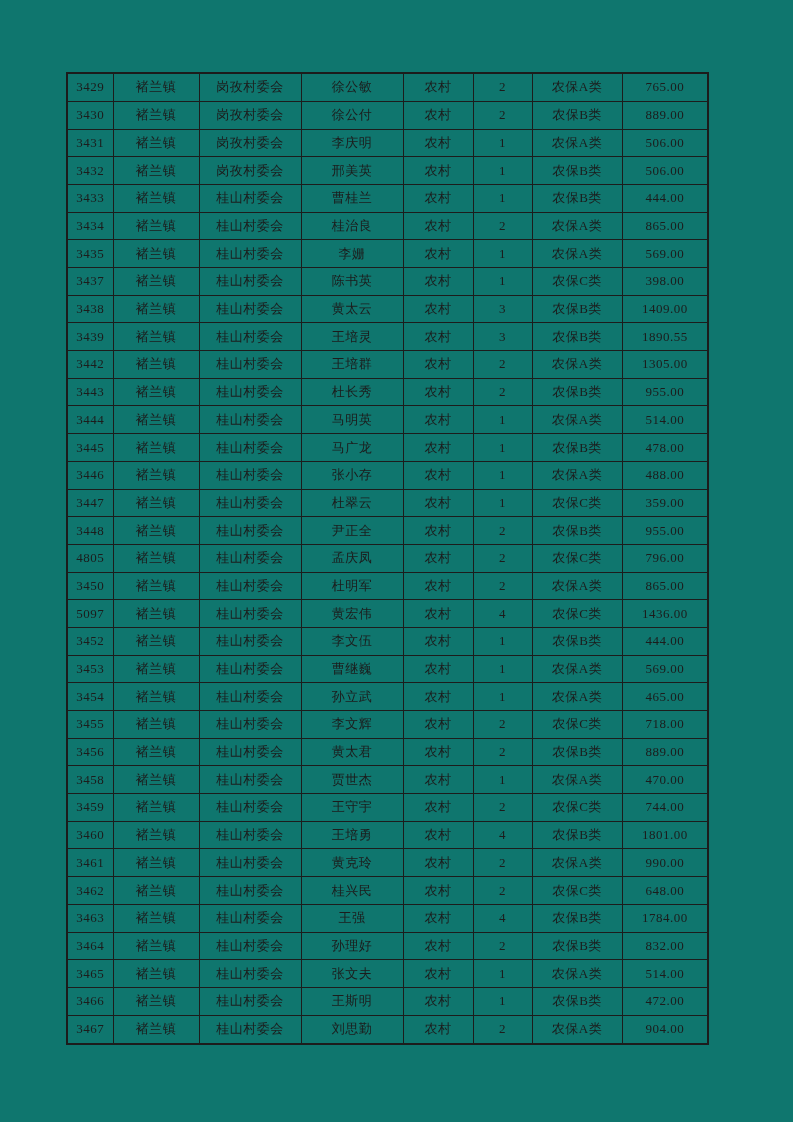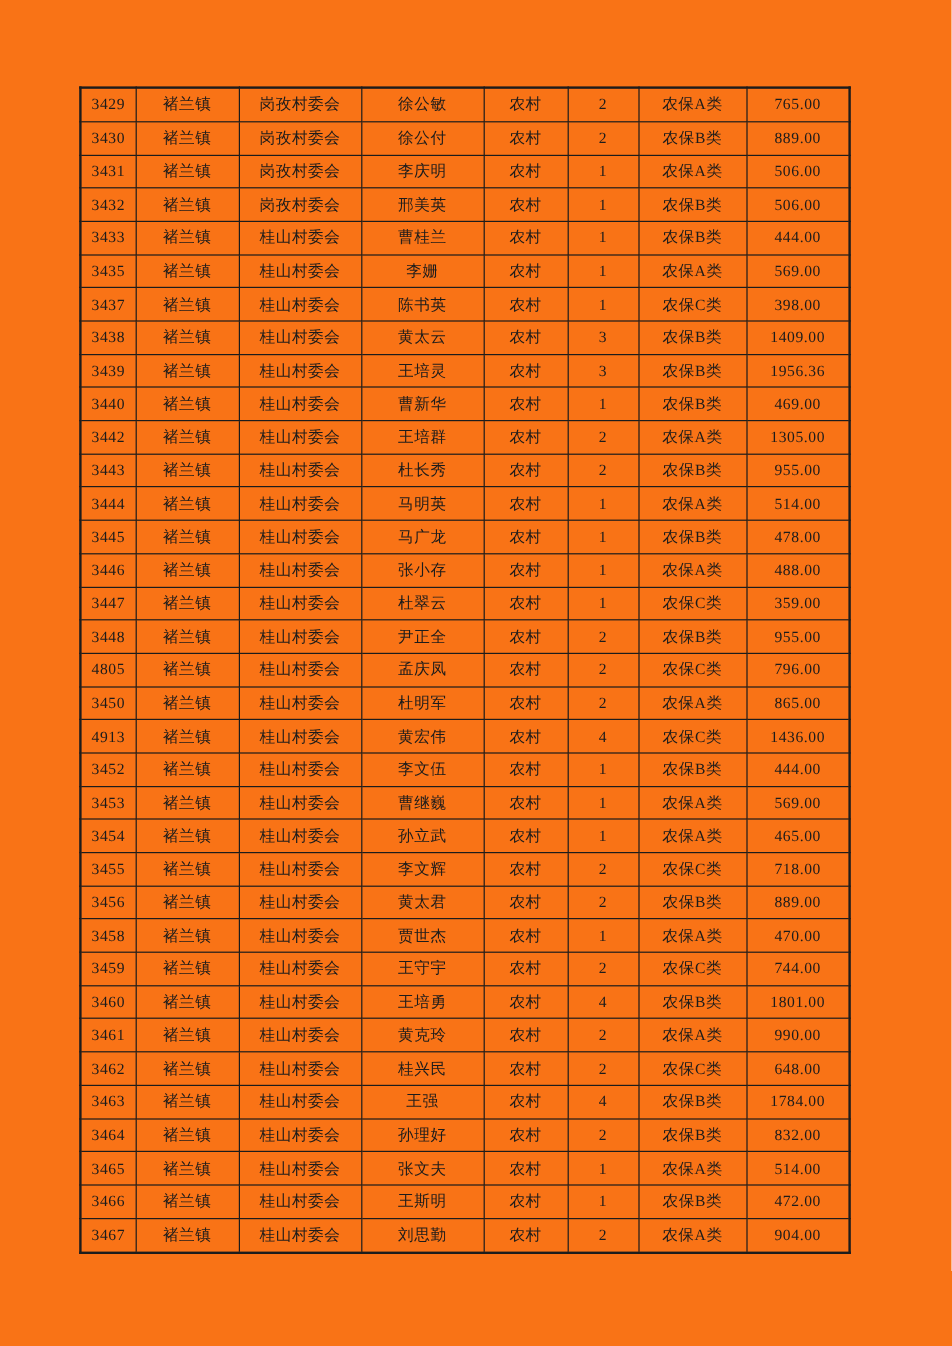--- a/index.html
+++ b/index.html
@@ -6,21 +6,21 @@
   html, body {
     width: 793px;
     height: 1122px;
     background: #ffffff;
     font-family: "Liberation Serif", "DejaVu Serif", serif;
   }
   .page {
     position: relative;
     width: 793px;
     height: 1122px;
-    background: #f97316;
+    background: #0f766e;
     overflow: hidden;
   }
   table.records {
     position: absolute;
     left: 66px;
     top: 72px;
     width: 641px;
     height: 973px;
     border-collapse: collapse;
     table-layout: fixed;
@@ -97,20 +97,30 @@
           <td>3433</td>
           <td>褚兰镇</td>
           <td>桂山村委会</td>
           <td>曹桂兰</td>
           <td>农村</td>
           <td>1</td>
           <td>农保B类</td>
           <td>444.00</td>
         </tr>
         <tr>
+          <td>3434</td>
+          <td>褚兰镇</td>
+          <td>桂山村委会</td>
+          <td>桂治良</td>
+          <td>农村</td>
+          <td>2</td>
+          <td>农保A类</td>
+          <td>865.00</td>
+        </tr>
+        <tr>
           <td>3435</td>
           <td>褚兰镇</td>
           <td>桂山村委会</td>
           <td>李姗</td>
           <td>农村</td>
           <td>1</td>
           <td>农保A类</td>
           <td>569.00</td>
         </tr>
         <tr>
@@ -134,31 +144,21 @@
           <td>1409.00</td>
         </tr>
         <tr>
           <td>3439</td>
           <td>褚兰镇</td>
           <td>桂山村委会</td>
           <td>王培灵</td>
           <td>农村</td>
           <td>3</td>
           <td>农保B类</td>
-          <td>1956.36</td>
-        </tr>
-        <tr>
-          <td>3440</td>
-          <td>褚兰镇</td>
-          <td>桂山村委会</td>
-          <td>曹新华</td>
-          <td>农村</td>
-          <td>1</td>
-          <td>农保B类</td>
-          <td>469.00</td>
+          <td>1890.55</td>
         </tr>
         <tr>
           <td>3442</td>
           <td>褚兰镇</td>
           <td>桂山村委会</td>
           <td>王培群</td>
           <td>农村</td>
           <td>2</td>
           <td>农保A类</td>
           <td>1305.00</td>
@@ -237,21 +237,21 @@
           <td>3450</td>
           <td>褚兰镇</td>
           <td>桂山村委会</td>
           <td>杜明军</td>
           <td>农村</td>
           <td>2</td>
           <td>农保A类</td>
           <td>865.00</td>
         </tr>
         <tr>
-          <td>4913</td>
+          <td>5097</td>
           <td>褚兰镇</td>
           <td>桂山村委会</td>
           <td>黄宏伟</td>
           <td>农村</td>
           <td>4</td>
           <td>农保C类</td>
           <td>1436.00</td>
         </tr>
         <tr>
           <td>3452</td>

